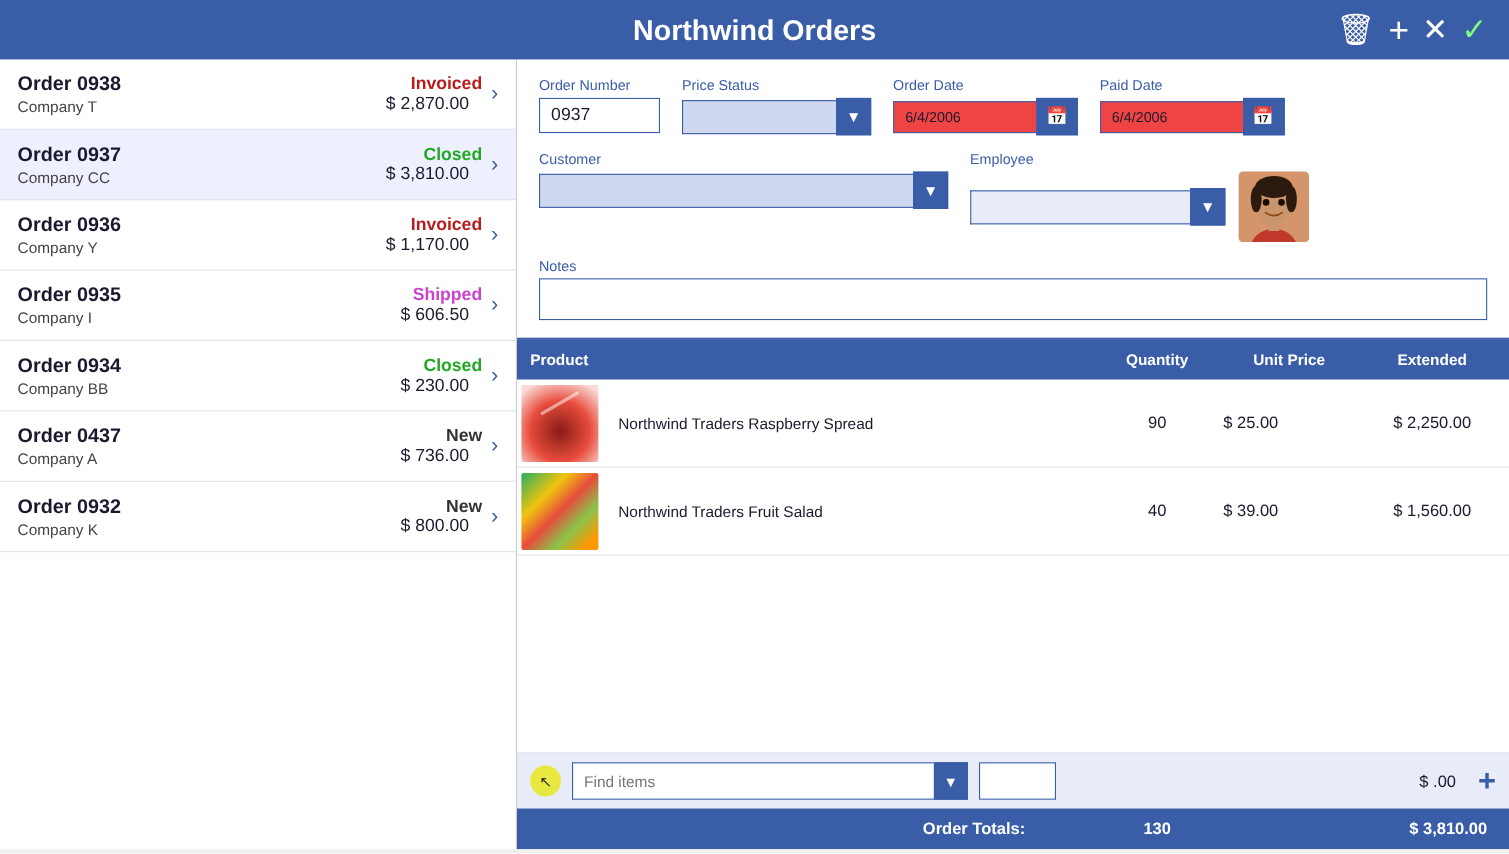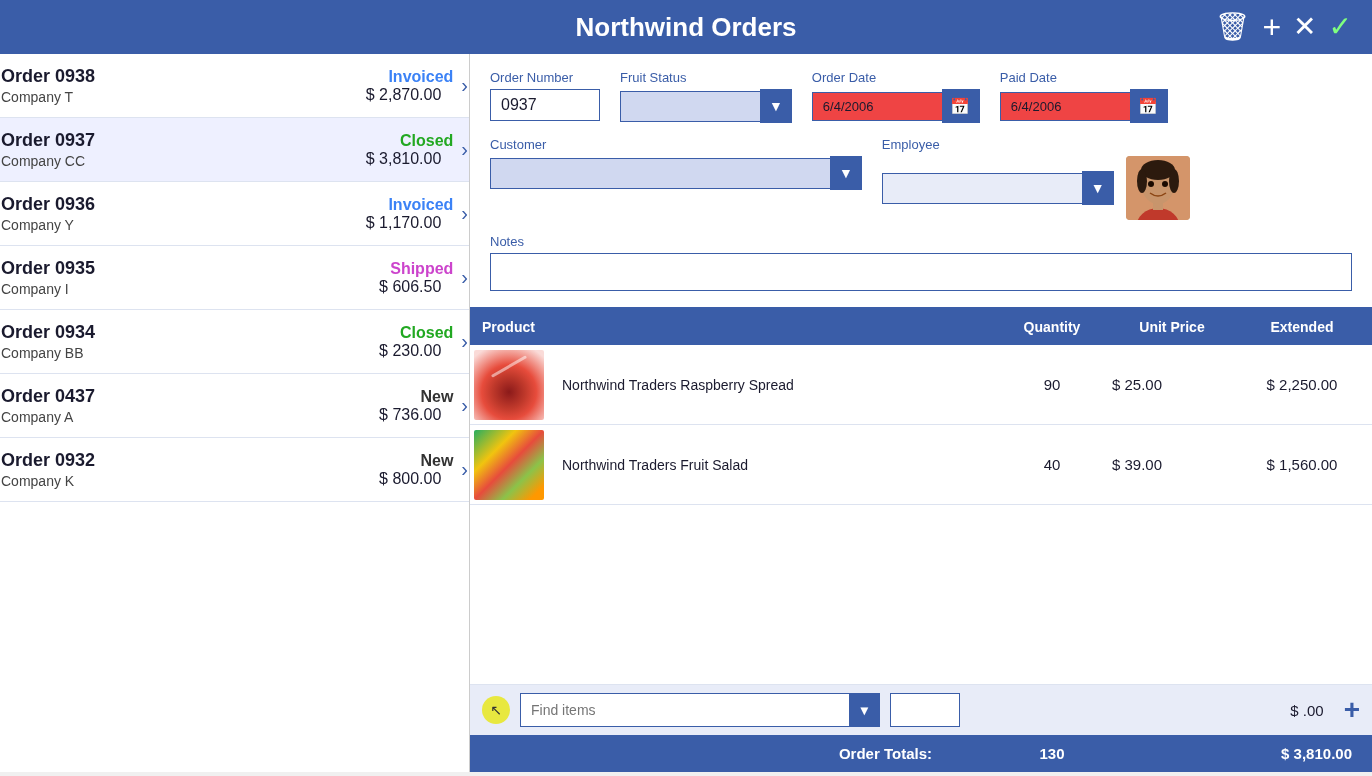--- a/index.html
+++ b/index.html
@@ -45,31 +45,31 @@
     .left-panel {
       width: 470px;
       background: white;
       border-right: 1px solid #ccc;
       overflow-y: auto;
       flex-shrink: 0;
     }
     .order-item {
       display: flex;
       align-items: center;
-      padding: 12px 1px;
+      padding: 12px 16px;
       border-bottom: 1px solid #dde3f0;
       cursor: pointer;
       position: relative;
     }
     .order-info { flex: 1; }
     .order-number { font-size: 18px; font-weight: bold; color: #1a1a2e; }
     .order-company { font-size: 14px; color: #444; margin-top: 2px; }
     .order-amount { font-size: 16px; color: #1a1a2e; text-align: right; margin-right: 12px; }
     .order-status { font-size: 16px; font-weight: bold; text-align: right; }
-    .status-invoiced { color: #3b82f6; }
+    .status-invoiced { color: #b91c1c; }
     .status-closed { color: #22a822; }
     .status-shipped { color: #cc44cc; }
     .status-new { color: #333; }
     .chevron { color: #3a5da8; font-size: 20px; margin-left: 8px; }
 
     .order-meta { display: flex; flex-direction: column; align-items: flex-end; min-width: 120px; }
 
     
     .right-panel {
       flex: 1;
@@ -402,21 +402,21 @@
   <div class="right-panel">
 
     <div class="form-area">
 
       <div class="form-row">
         <div class="form-group">
           <label class="form-label">Order Number</label>
           <input class="form-input form-input-sm" type="text" value="0937" style="width: 110px;">
         </div>
         <div class="form-group">
-          <label class="form-label">Fruit Status</label>
+          <label class="form-label">Price Status</label>
           <div class="select-wrapper">
             <input class="select-input" style="width: 140px; background: rgb(208, 216, 240); font-weight: bold; color: rgb(26, 26, 46);" readonly="">
             <button class="select-btn">▼</button>
           </div>
         </div>
         <div class="form-group">
           <label class="form-label">Order Date</label>
           <div class="date-wrapper">
             <input class="date-input" type="text" value="6/4/2006" style="">
             <button class="cal-btn">📅</button>

